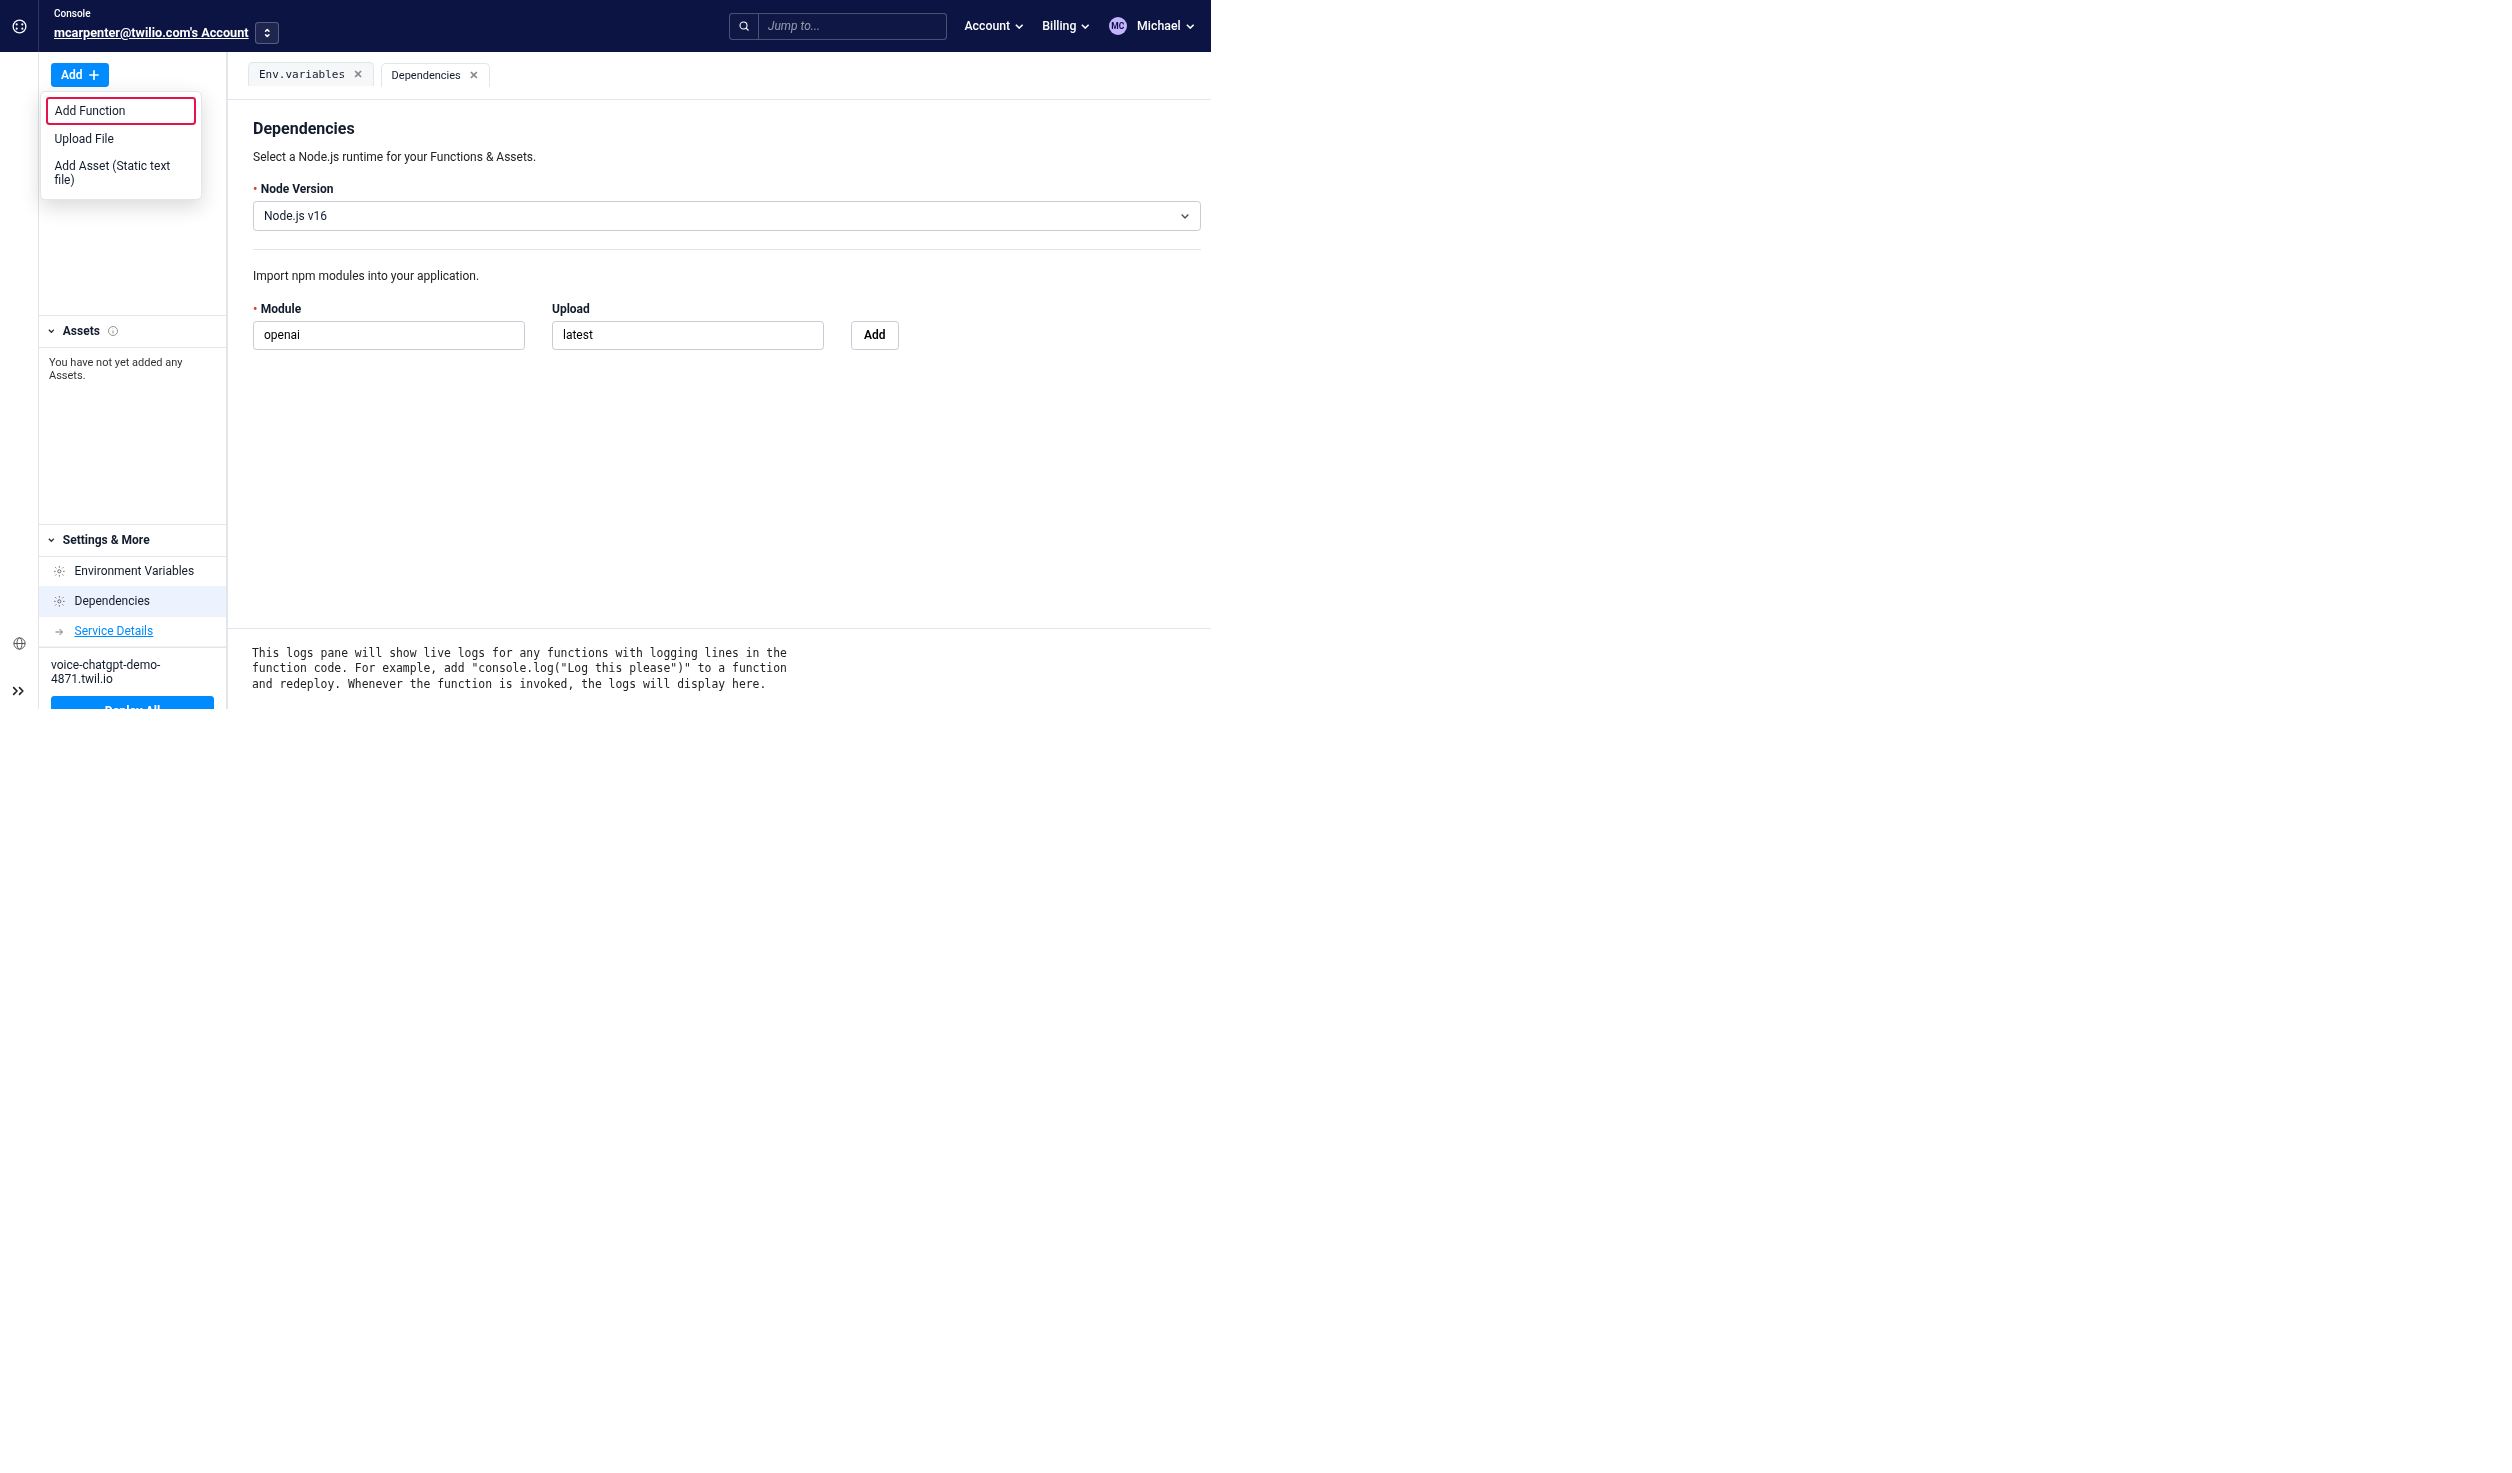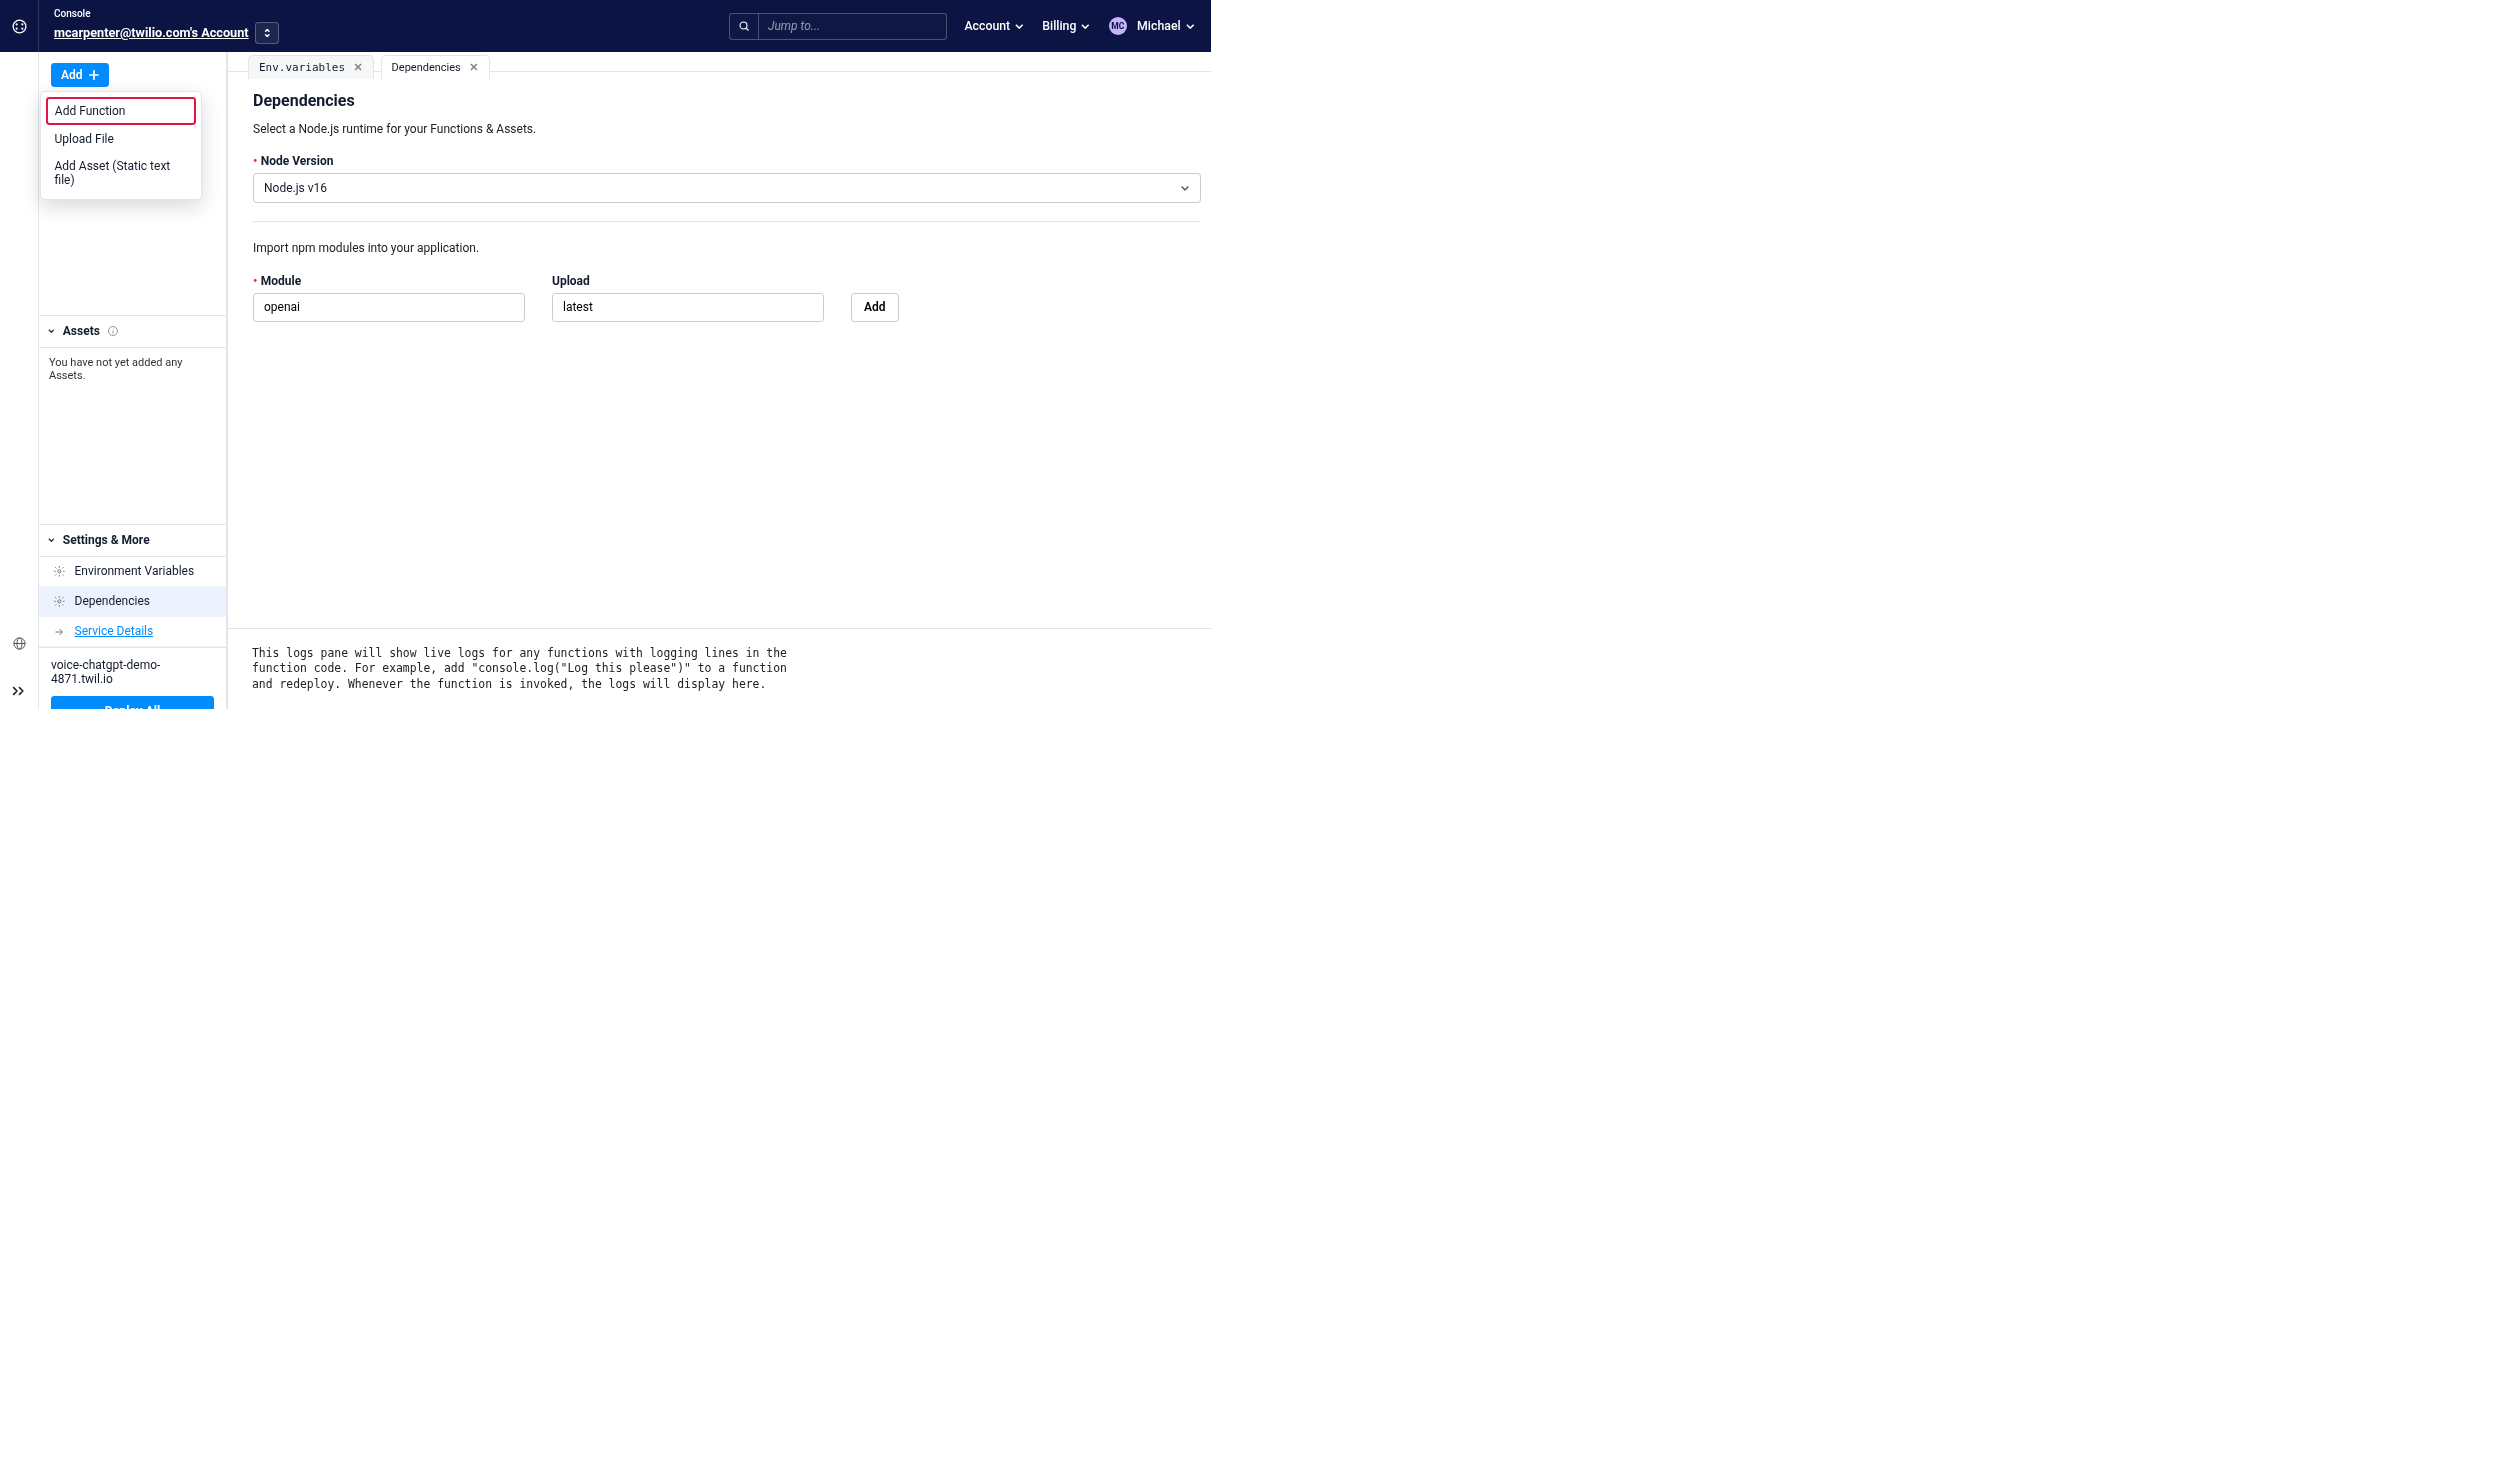--- a/index.html
+++ b/index.html
@@ -46,21 +46,21 @@
   .settings-list .srow { display:flex; align-items:flex-end; gap:8.5px; padding: 7.6px 13.5px; font-size:12px; border-bottom:0.8px solid #f0f2f5; cursor:pointer; }
   .settings-list .srow.active { background:#ecf3ff; }
   .settings-list .srow.link a { color:#008cff; }
   .gear-icon { width:13.5px; height:13.5px; display:inline-flex; align-items:center; justify-content:center; color:#666; }
 
   .deploy-area { margin-top:auto; border-top:0.8px solid #e2e5ea; }
   .domain-row { padding: 10px 12px; font-size:12px; }
   .deploy-btn { margin: 0 12px 12px 12px; width: calc(100% - 24px); background:#008cff; color:#fff; border:none; border-radius:3.4px; font-weight:700; font-size:12.3px; padding: 7.6px 0; cursor:pointer; display:block; text-align:center; }
 
   
-  .tabs { display:flex; align-items:center; gap:6.8px; padding: 10px 20px 0 20px; border-bottom:0.8px solid #e2e5ea; height:20px; }
+  .tabs { display:flex; align-items:flex-start; gap:6.8px; padding: 10px 20px 0 20px; border-bottom:0.8px solid #e2e5ea; height:48px; }
   .tab { display:flex; align-items:center; gap:8.5px; padding: 5px 10px; border:0.8px solid #e2e5ea; border-bottom:none; border-radius:5px 5px 0 0; font-size:11px; background:#f6f7f9; cursor:pointer; }
   .tab.active { background:#fff; position:relative; top:0.8px; }
   .tab .x { color:#888; font-weight:700; }
   .tab-mono { font-family: ui-monospace, SFMono-Regular, Menlo, Monaco, Consolas, monospace; font-size:11px; }
 
   
   .cbody { padding: 18.6px 10px 0 25px; flex:1; overflow:auto; }
   .h2 { font-size: 16px; font-weight: 700; margin-bottom: 12px; }
   .subtext { font-size: 12px; color:#222; margin-bottom: 18.6px; }
   .label { font-size: 12px; font-weight:700; margin-bottom:5px; display:flex; gap:3.4px; }

